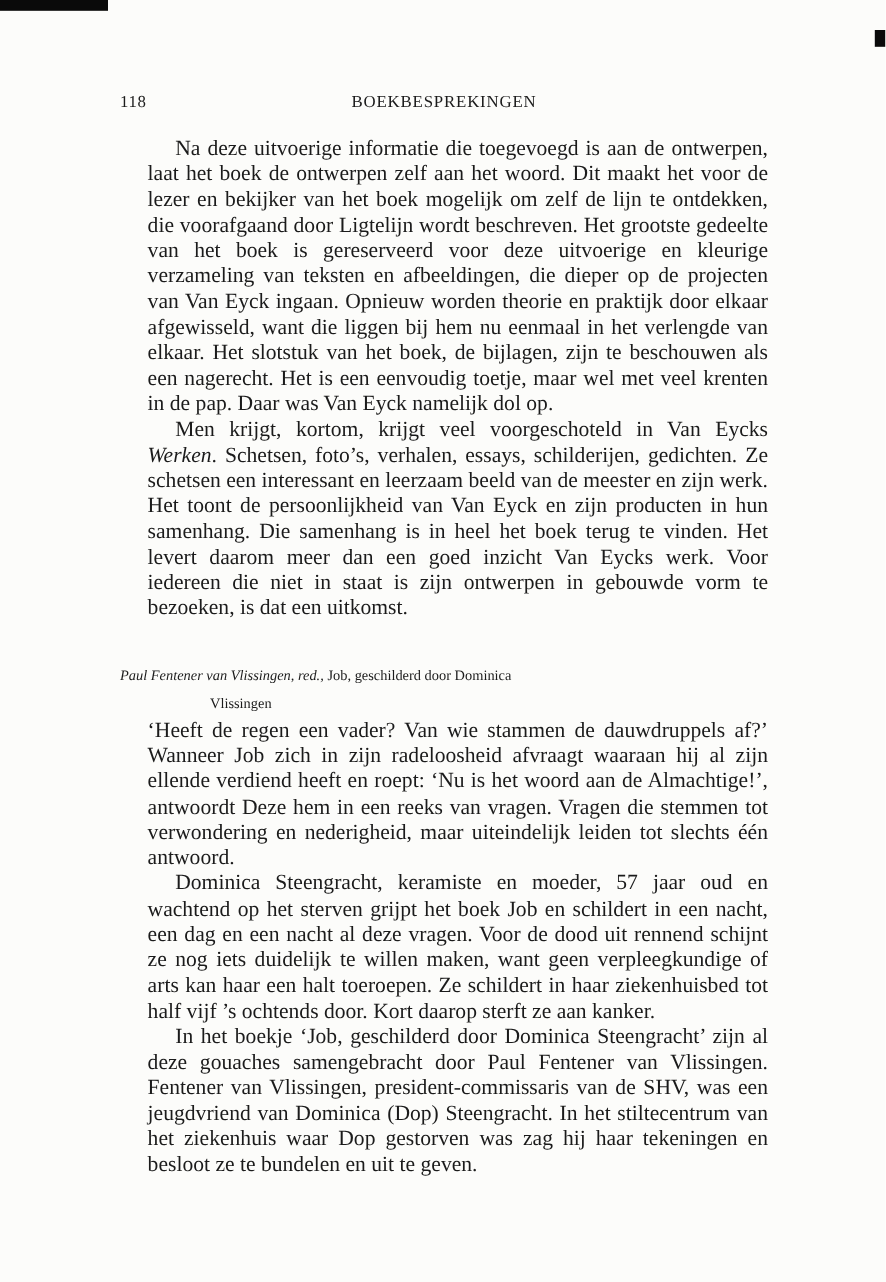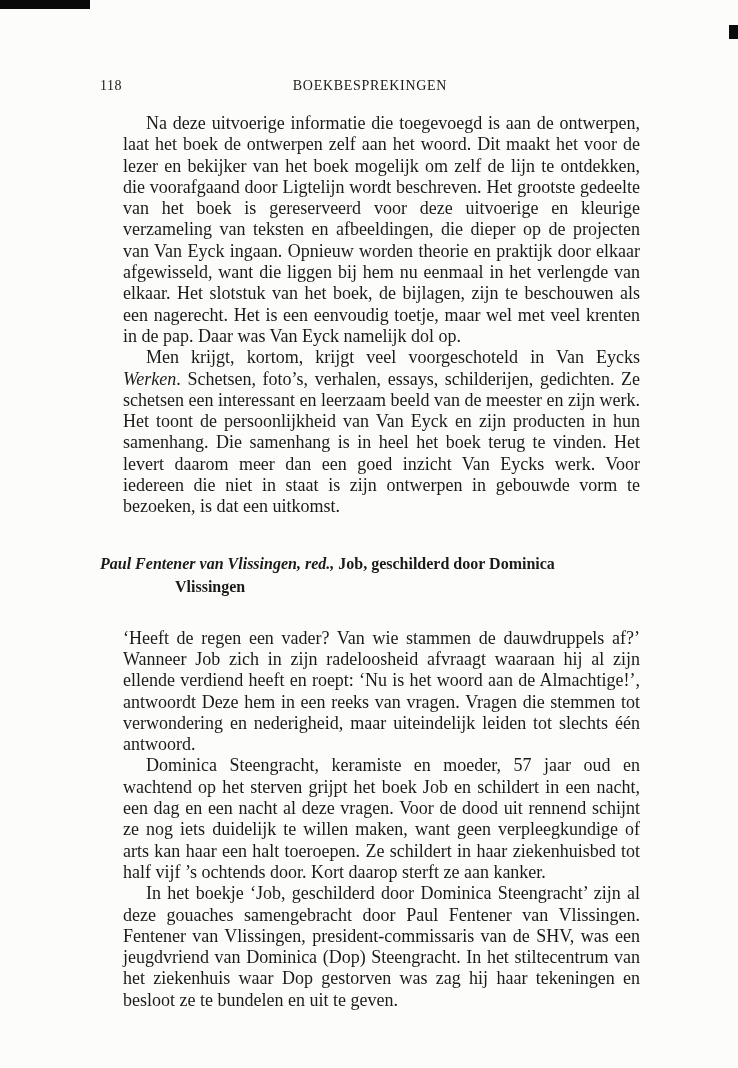--- a/index.html
+++ b/index.html
@@ -41,32 +41,32 @@
   .attribution {
     margin-top: 26px;
     margin-left: 23px;
     font-size: 15px;
     line-height: 21px;
     text-align: right;
   }
 
   .review-job { margin-top: 34px; }
   .review-heading {
-    font-weight: bold;
-    font-size: 16px;
+    font-weight: normal;
+    font-size: 12px;
     line-height: 23px;
   }
   .heading-line1, .heading-line2 { display: block; white-space: nowrap; }
   .heading-line2 { margin-left: 75px; }
   .bibliography {
     margin-top: 4px;
     font-size: 15px;
     line-height: 21px;
   }
-  .review-job .review-body { margin-top: 30px; }
+  .review-job .review-body { }
 </style>
 </head>
 <body>
 
 <div class="page">
 
   <div class="artifact artifact-top-left"></div>
   <div class="artifact artifact-right-edge"></div>
 
   <header class="page-header">

